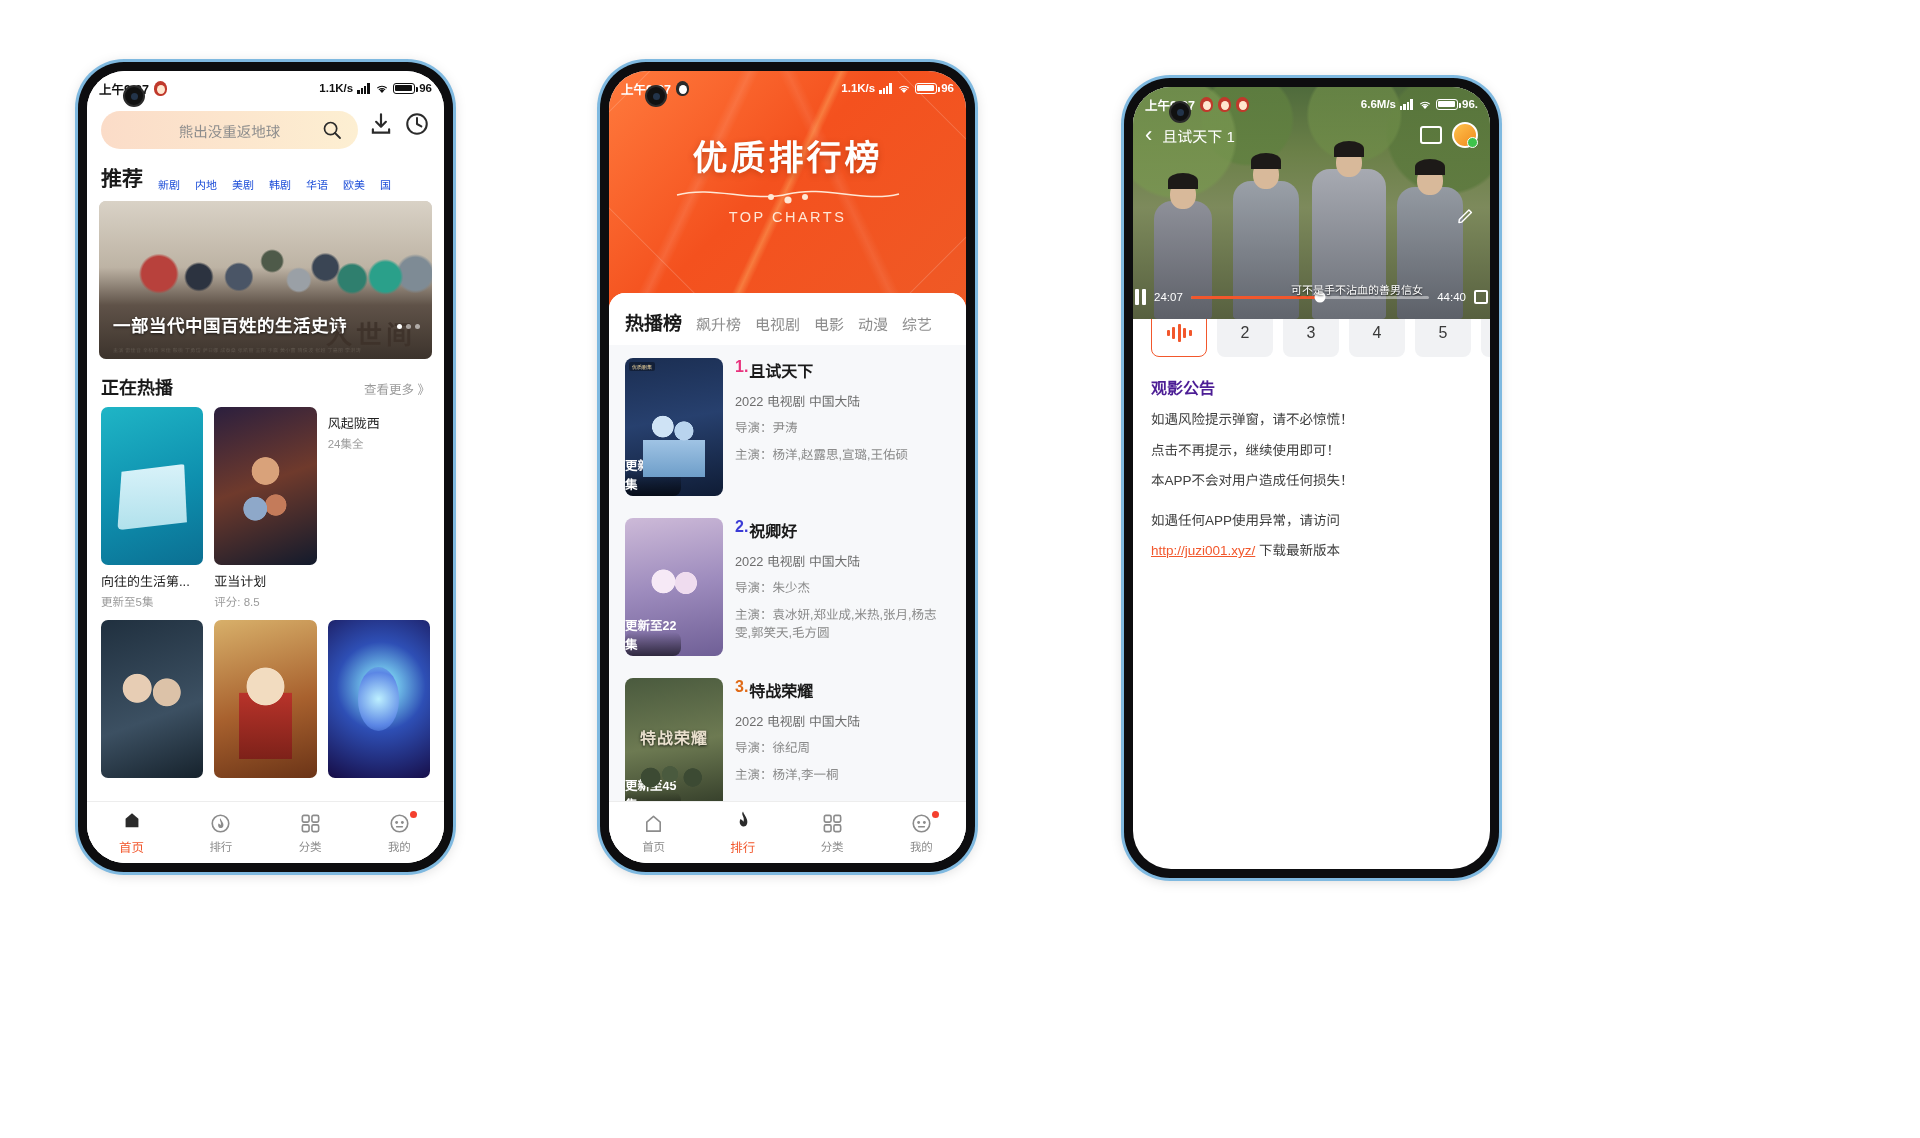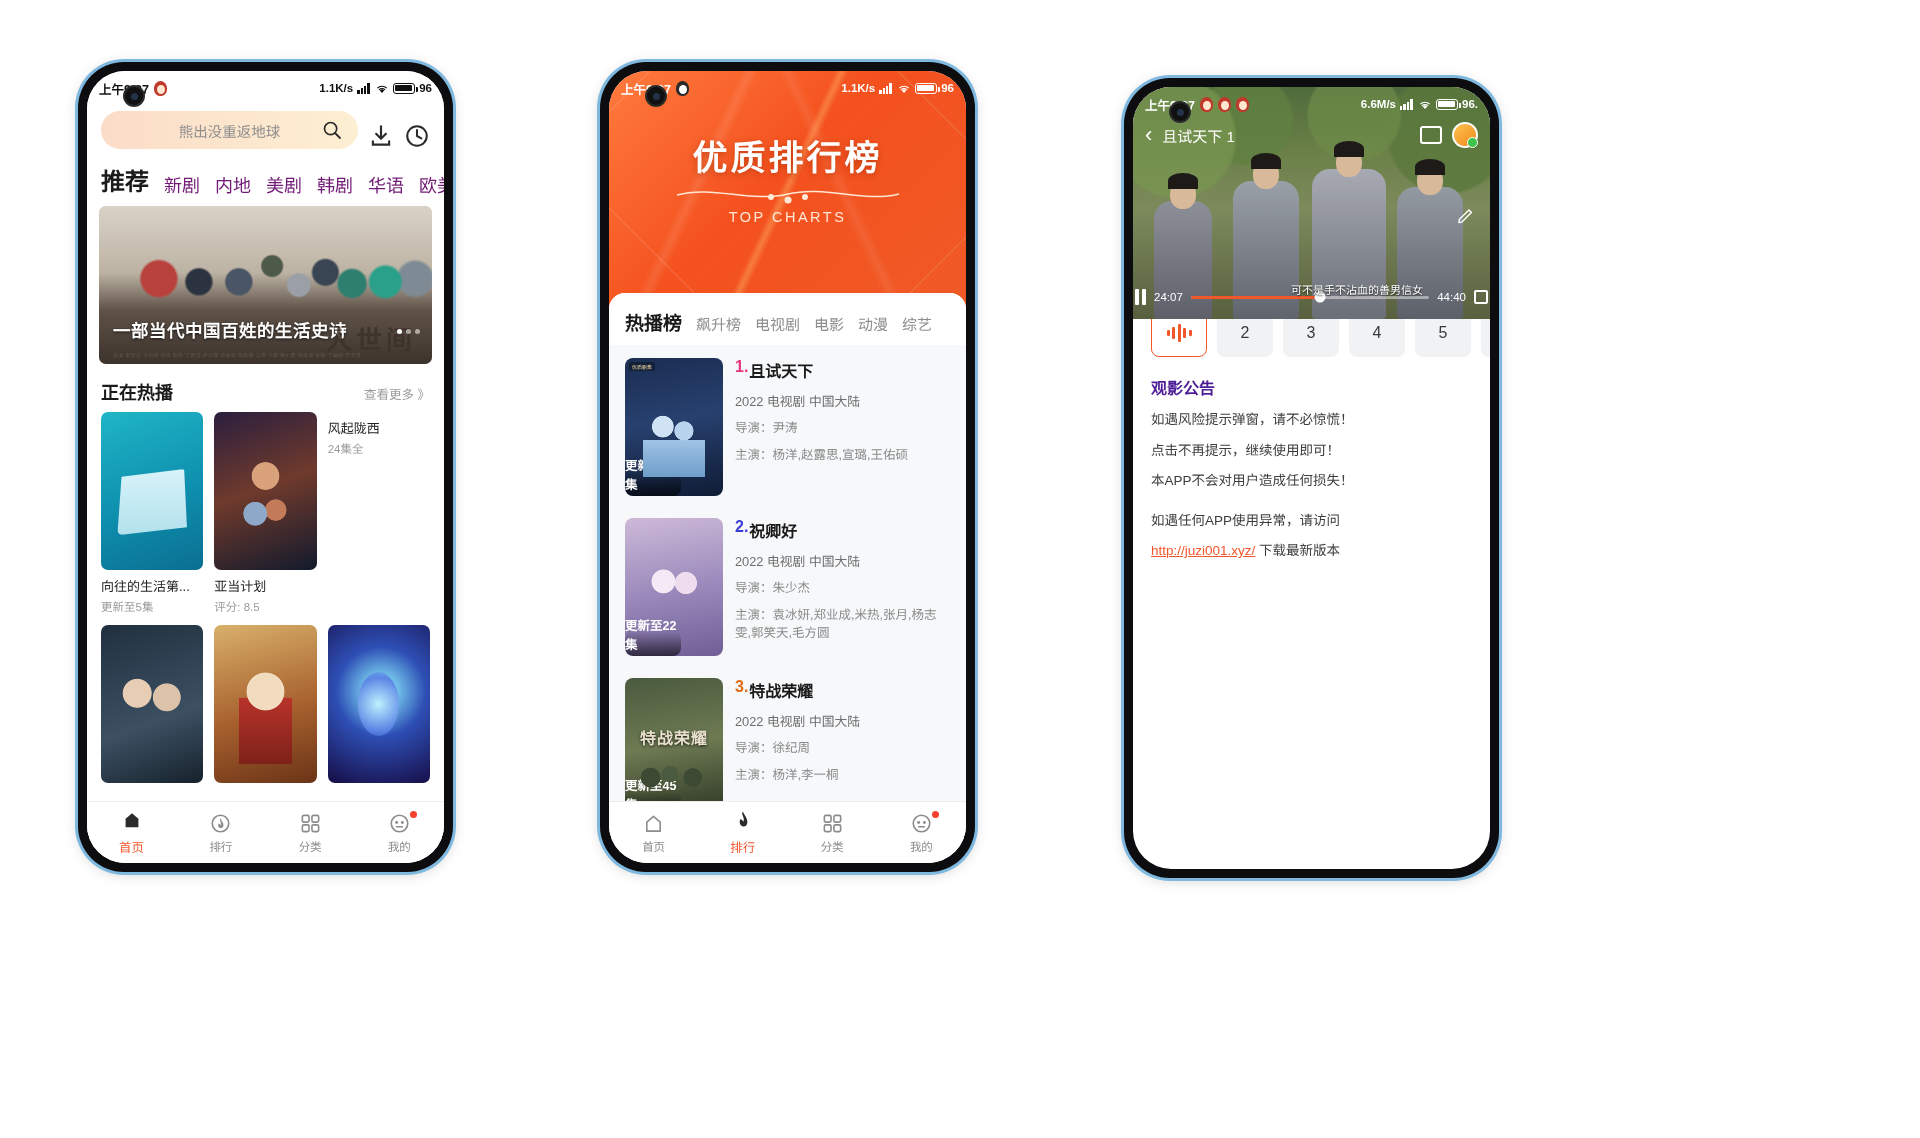--- a/index.html
+++ b/index.html
@@ -44,32 +44,32 @@
   .wifi { width:14px; height:11px; }
   .batt { display:inline-block; width:22px; height:11px; border:1.5px solid currentColor;
           border-radius:3px; position:relative; }
   .batt::after { content:""; position:absolute; right:-4px; top:3px; width:2.5px; height:5px;
                  background:currentColor; border-radius:0 1px 1px 0; }
   .batt i { position:absolute; left:1.2px; top:1.2px; bottom:1.2px; right:2.5px;
             background:currentColor; border-radius:1px; }
 
   
   .p1body { position:absolute; inset:0; background:#fff; padding-top:32px; }
-  .searchrow { display:flex; align-items:flex-end; gap:10px; padding:8px 14px 4px 14px; }
+  .searchrow { display:flex; align-items:flex-start; gap:10px; padding:8px 14px 4px 14px; }
   .searchbox { flex:1; height:38px; border-radius:19px;
                background:linear-gradient(90deg,#fbdcc8,#fdefd2);
                display:flex; align-items:center; justify-content:center; position:relative; }
   .searchbox span { font-size:14.5px; color:#8d8d8d; }
   .searchbox .mag { position:absolute; right:16px; top:50%; transform:translateY(-50%); }
   .topicon { width:26px; height:26px; color:#2b2b2b; flex:0 0 auto; }
 
   .cats { display:flex; align-items:flex-end; gap:15px; padding:9px 14px 7px 14px;
           overflow:hidden; white-space:nowrap; }
-  .cats .c { font-size:18px; color:#701a75; }
-  .cats .c.act { font-size:24px; font-weight:bold; color:#1a1a1a; }
+  .cats .c { font-size:11px; color:#1d4ed8; }
+  .cats .c.act { font-size:21px; font-weight:bold; color:#1a1a1a; }
 
   .banner { margin:2px 12px 0 12px; height:158px; border-radius:7px; overflow:hidden;
             position:relative; background:#cdc7bd; }
   .bn-img { position:absolute; inset:0;
      background:
        radial-gradient(circle at 18% 46%,#b8413c 0 6%,transparent 7%),
        radial-gradient(circle at 30% 48%,#2c3340 0 5%,transparent 6%),
        radial-gradient(circle at 42% 48%,#4a5566 0 6%,transparent 7%),
        radial-gradient(circle at 52% 38%,#4e5a49 0 5%,transparent 6%),
        radial-gradient(circle at 60% 50%,#9aa0a6 0 5%,transparent 6%),

